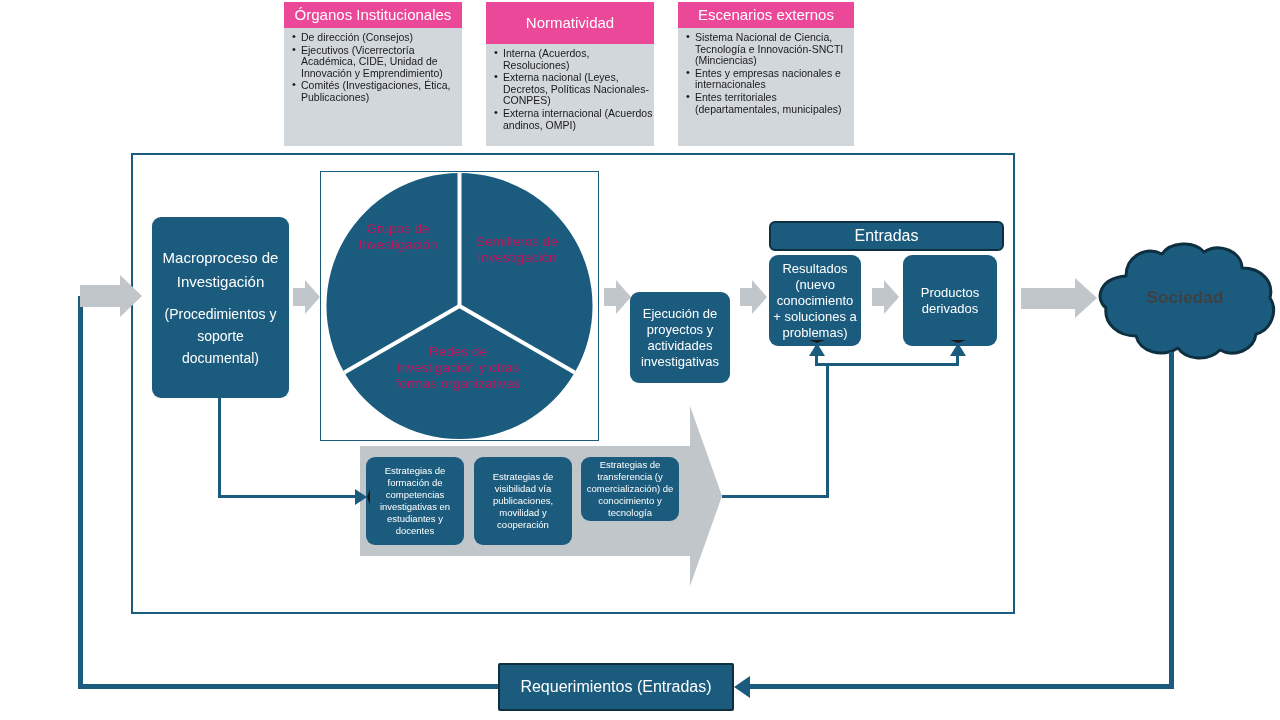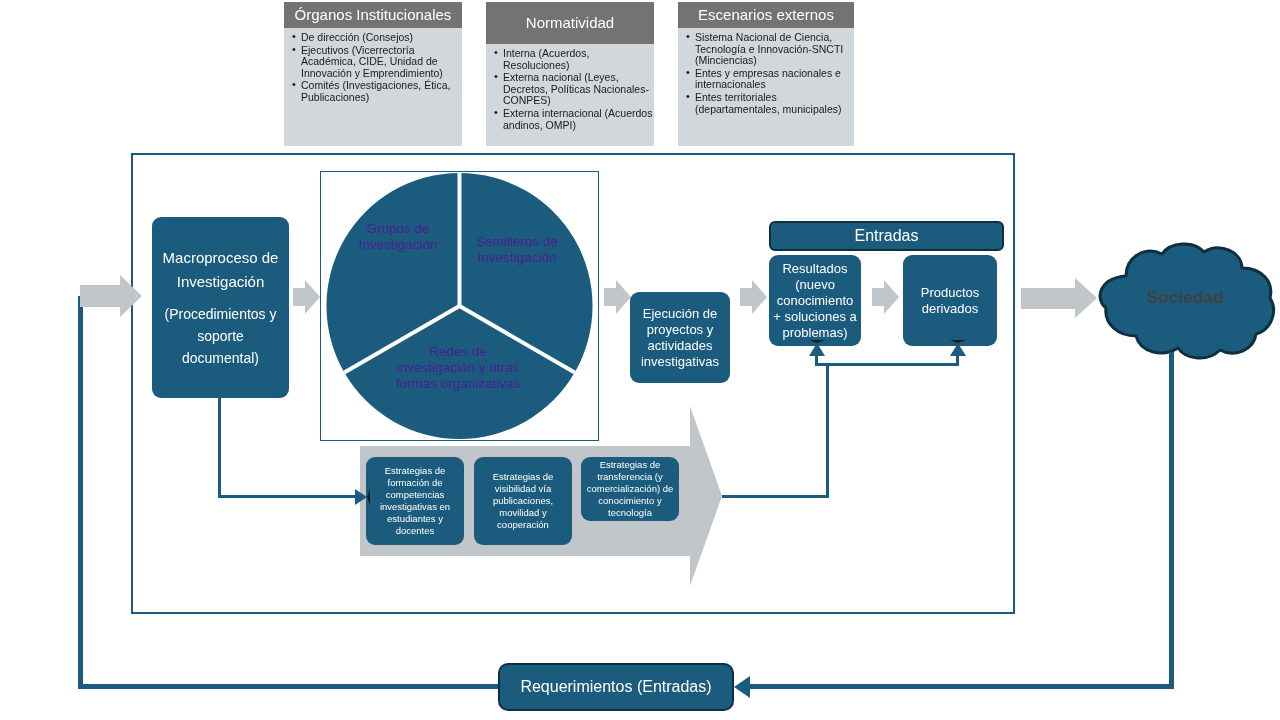--- a/index.html
+++ b/index.html
@@ -1,21 +1,21 @@
 <!DOCTYPE html>
 <html><head>
 <meta charset="utf-8">
 <style>
   html,body{margin:0;padding:0;background:#ffffff;}
   body{width:1280px;height:720px;position:relative;overflow:hidden;
        font-family:"Liberation Sans","DejaVu Sans",sans-serif;color:#1a1a1a;}
 
   
   .card{position:absolute;background:#d2d7dc;box-shadow:0 0 0 0 transparent;}
-  .card-head{background:#737373;color:#ffffff;text-align:center;
+  .card-head{background:#ec4899;color:#ffffff;text-align:center;
              font-size:15px;line-height:17px;padding:4px 2px 5px 2px;font-weight:400;}
   .card-body{padding:4px 0 4px 4px;}
   .card-body ul{margin:0;padding:0 0 0 13px;list-style:none;}
   .card-body li{position:relative;font-size:10.5px;line-height:11.6px;color:#1a1a1a;
                 margin:0 0 1px 0;padding-left:0;}
   .card-body li:before{content:"•";position:absolute;left:-9px;top:-1px;font-size:11px;}
 
   
   .main-frame{position:absolute;left:131px;top:153px;width:884px;height:461px;
               border:2px solid #1b5c7e;background:transparent;box-sizing:border-box;}
@@ -28,21 +28,21 @@
 
   
   .garrow{position:absolute;background:#c1c6cb;}
 
   
   .pie-frame{position:absolute;left:320px;top:171px;width:279px;height:270px;
              border:1.5px solid #1b5c7e;box-sizing:border-box;}
   .pie{position:absolute;left:320px;top:172px;width:279px;height:268px;}
 
   
-  .pie-label{position:absolute;color:#4c1d95;text-align:center;font-size:13.5px;
+  .pie-label{position:absolute;color:#be185d;text-align:center;font-size:13.5px;
              line-height:16px;}
 
   
   .cloud-wrap{position:absolute;left:1092px;top:240px;width:186px;height:122px;}
   .cloud-text{position:absolute;left:1092px;top:288px;width:186px;text-align:center;
               color:#404040;font-size:17px;font-weight:bold;letter-spacing:.2px;}
 
   
   .ln{position:absolute;background:#1b5c7e;}
   .arrowhead{position:absolute;width:0;height:0;border-style:solid;}
@@ -50,21 +50,21 @@
   .salidas{position:absolute;left:769px;top:221px;width:231px;height:26px;
            background:#1b5c7e;border:2px solid #0d2f3f;border-radius:6px;
            color:#fff;font-size:16px;display:flex;align-items:center;justify-content:center;}
 
   .estr-band{position:absolute;left:360px;top:446px;width:330px;height:110px;background:#c1c6cb;}
   .estr-tip{position:absolute;left:690px;top:406px;width:0;height:0;
             border-top:90px solid transparent;border-bottom:90px solid transparent;
             border-left:32px solid #c1c6cb;}
 
   .req{position:absolute;left:498px;top:663px;width:236px;height:48px;background:#1b5c7e;
-       border:2px solid #0d2f3f;border-radius:10px;color:#fff;font-size:16px;line-height:20px;
+       border:2px solid #0d2f3f;border-radius:2px;color:#fff;font-size:16px;line-height:20px;
        display:flex;align-items:center;justify-content:center;text-align:center;box-sizing:border-box;}
 </style>
 </head>
 <body>
 
 <div class="card" style="left:284px;top:2px;width:178px;height:144px;">
   <div class="card-head">Órganos Institucionales</div>
   <div class="card-body">
     <ul>
       <li>De dirección (Consejos)</li>

